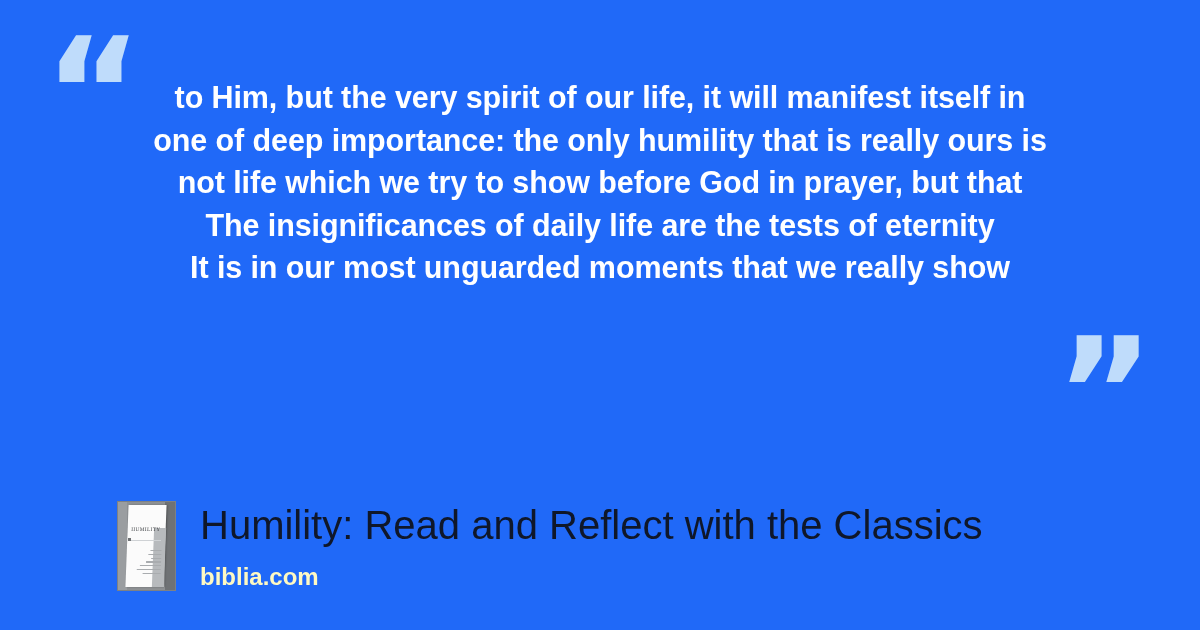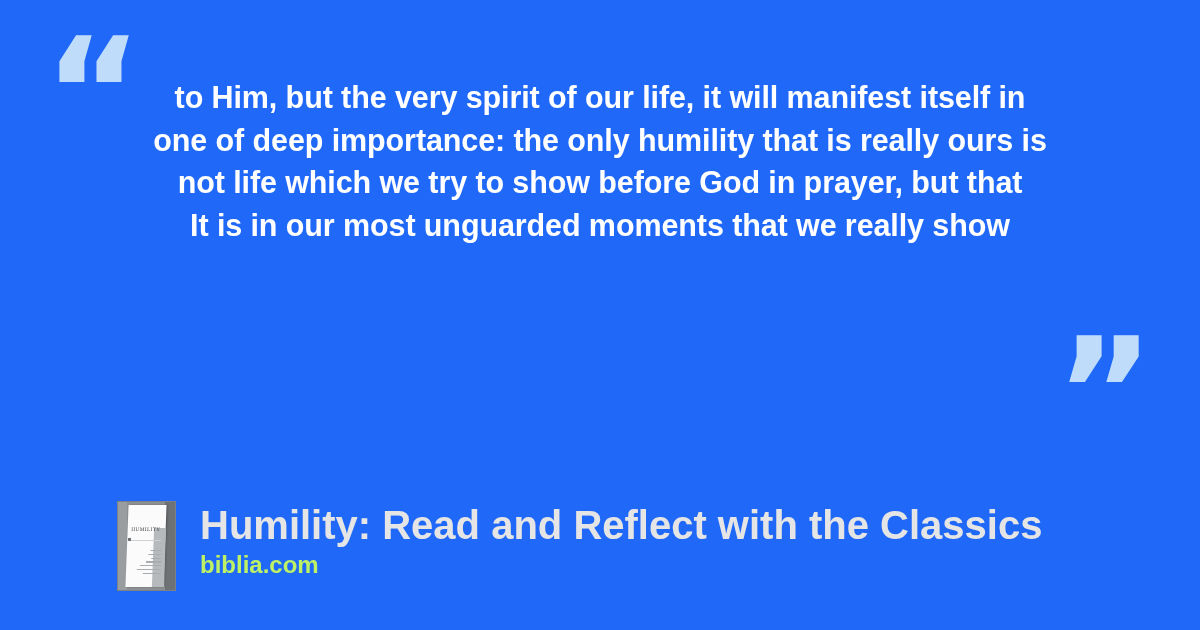--- a/index.html
+++ b/index.html
@@ -162,48 +162,49 @@
     background: #6f7275;
   }
 
   #footer-text {
     margin-left: 25px;
     display: flex;
     flex-direction: column;
     justify-content: flex-start;
   }
   #book-title {
-    color: #e5e5e5;
-    font-family: "Liberation Sans", sans-serif;
-    font-weight: 700;
+    color: #0f172a;
+    font-family: "Liberation Sans", sans-serif;
+    font-weight: 400;
     font-size: 40px;
     line-height: 47px;
     white-space: nowrap;
   }
   #site-name {
-    color: #bef264;
+    color: #fef9c3;
     font-family: "Liberation Sans", sans-serif;
     font-weight: 700;
     font-size: 24px;
     line-height: 28px;
-    margin-top: 2px;
+    margin-top: 14px;
     white-space: nowrap;
   }
 </style>
 </head>
 <body>
 
 <div id="card">
 
   <div class="quote-mark" id="quote-open">“</div>
 
   <div id="quote-body">
     <div class="quote-line">to Him, but the very spirit of our life, it will manifest itself in</div>
     <div class="quote-line">one of deep importance: the only humility that is really ours is</div>
     <div class="quote-line">not life which we try to show before God in prayer, but that</div>
+    <div class="quote-line">The insignificances of daily life are the tests of eternity</div>
     <div class="quote-line">It is in our most unguarded moments that we really show</div>
   </div>
 
   <div class="quote-mark" id="quote-close">”</div>
 
   <div id="footer">
 
     <div id="book-cover">
       <div class="spine-left"></div>
       <div class="spine-right"></div>

